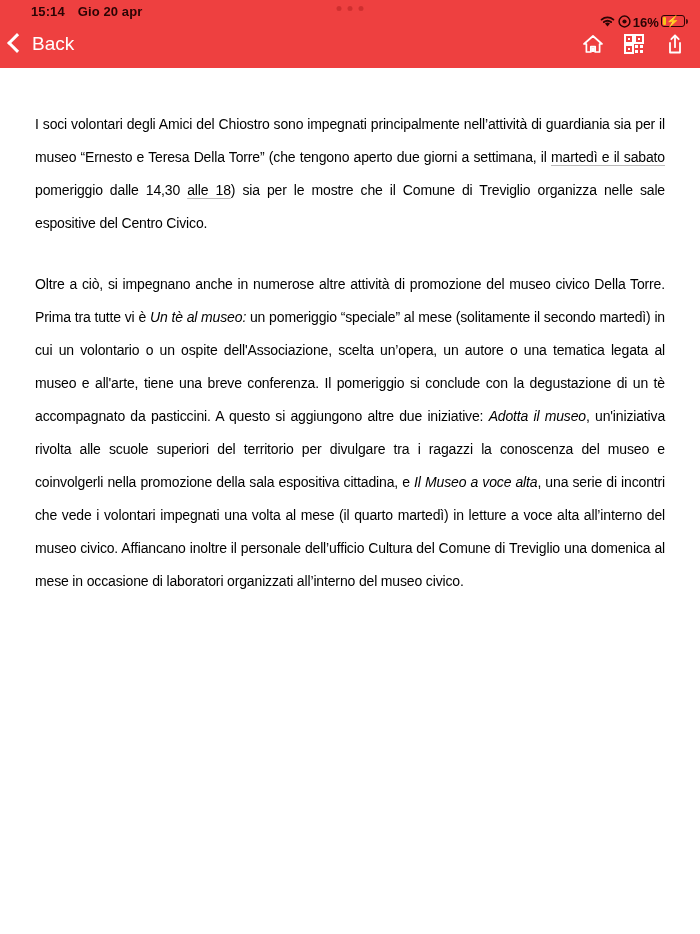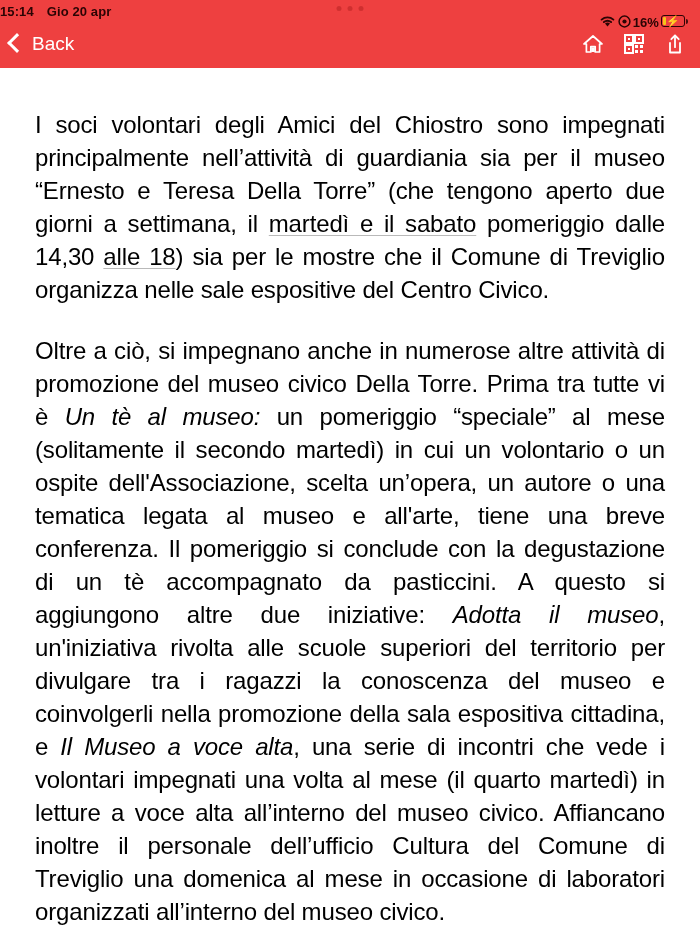--- a/index.html
+++ b/index.html
@@ -21,21 +21,21 @@
     height: 68px;
     position: relative;
     overflow: hidden;
   }
 
   .statusbar {
     height: 22px;
     display: flex;
     align-items: center;
     justify-content: space-between;
-    padding: 0 12px 0 0;
+    padding: 0 12px 0 31px;
     box-sizing: border-box;
     color: #2b0404;
     font-size: 13px;
     font-weight: bold;
     letter-spacing: 0.1px;
   }
   .status-left {
     display: flex;
     align-items: center;
     gap: 13px;
@@ -150,21 +150,21 @@
     color: #000000;
   }
   .page-title {
     font-size: 26px;
     font-weight: bold;
     line-height: 1.2;
     margin: 0 0 34px 0;
     letter-spacing: -0.2px;
   }
   .para {
-    font-size: 24px;
+    font-size: 14px;
     line-height: 33px;
     text-align: justify;
     text-justify: inter-word;
     margin: 0 0 28px 0;
     letter-spacing: -0.15px;
   }
   .para:last-child { margin-bottom: 12px; }
   .para i { font-style: italic; }
   .link-detect {
     text-decoration: underline;

